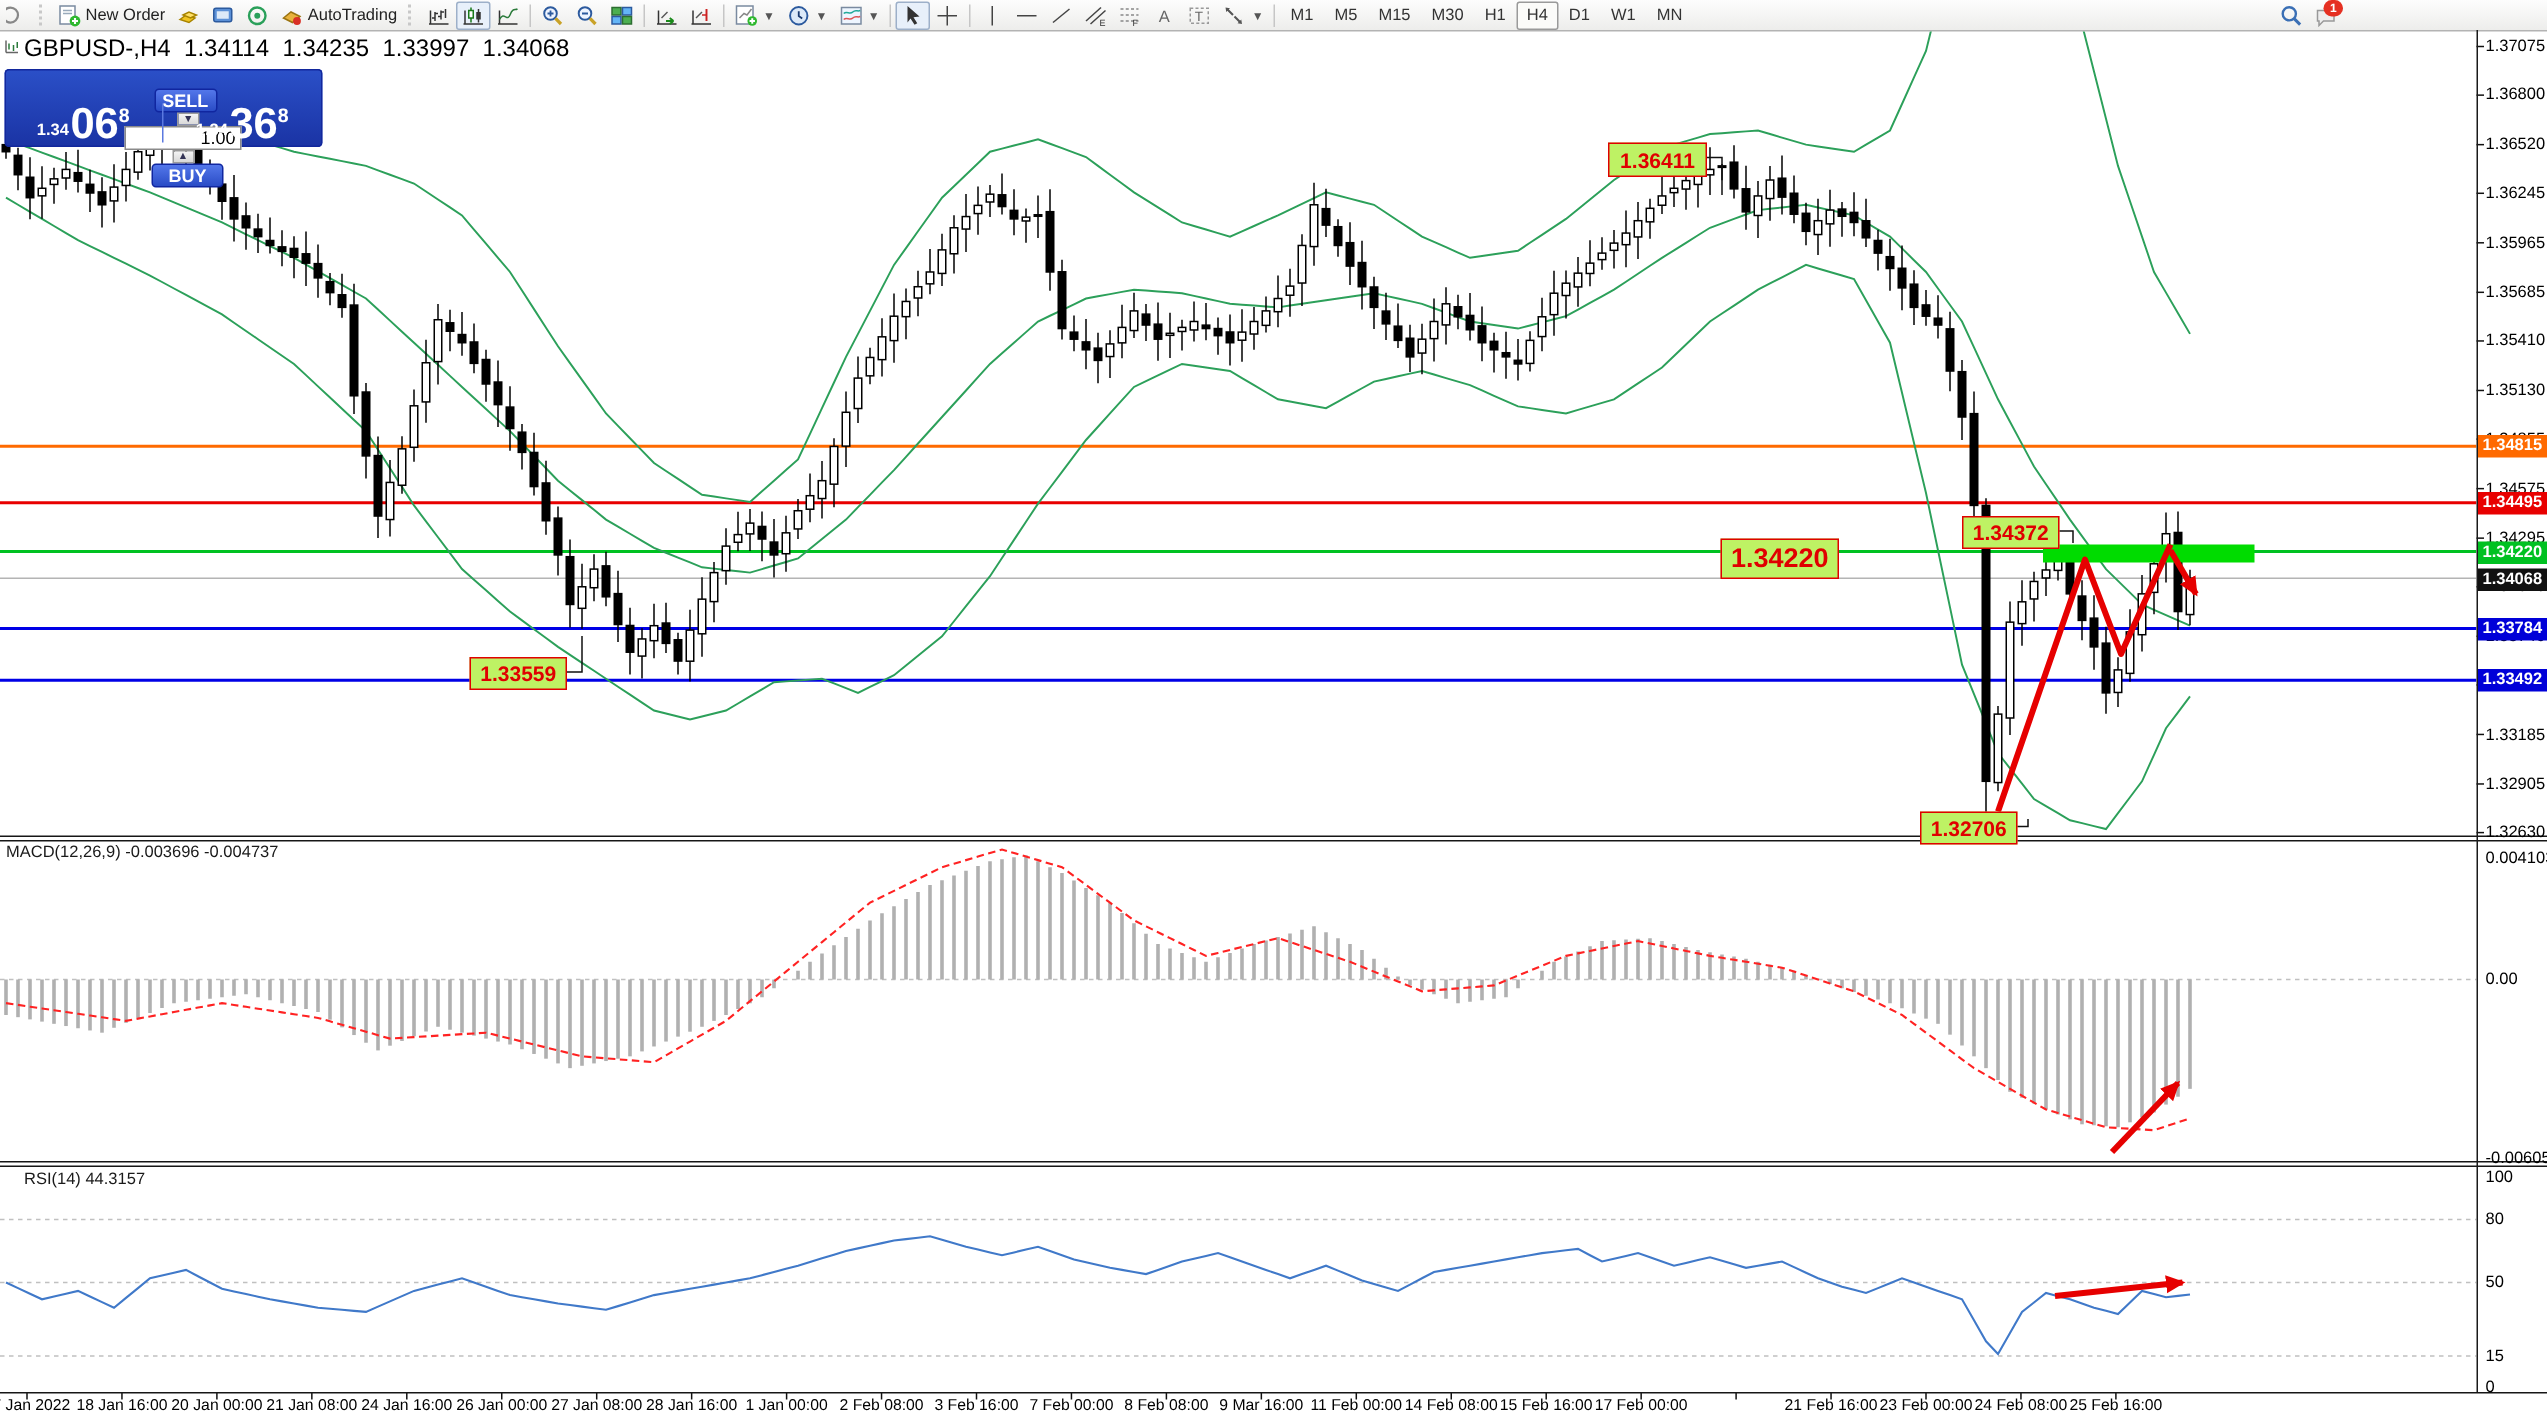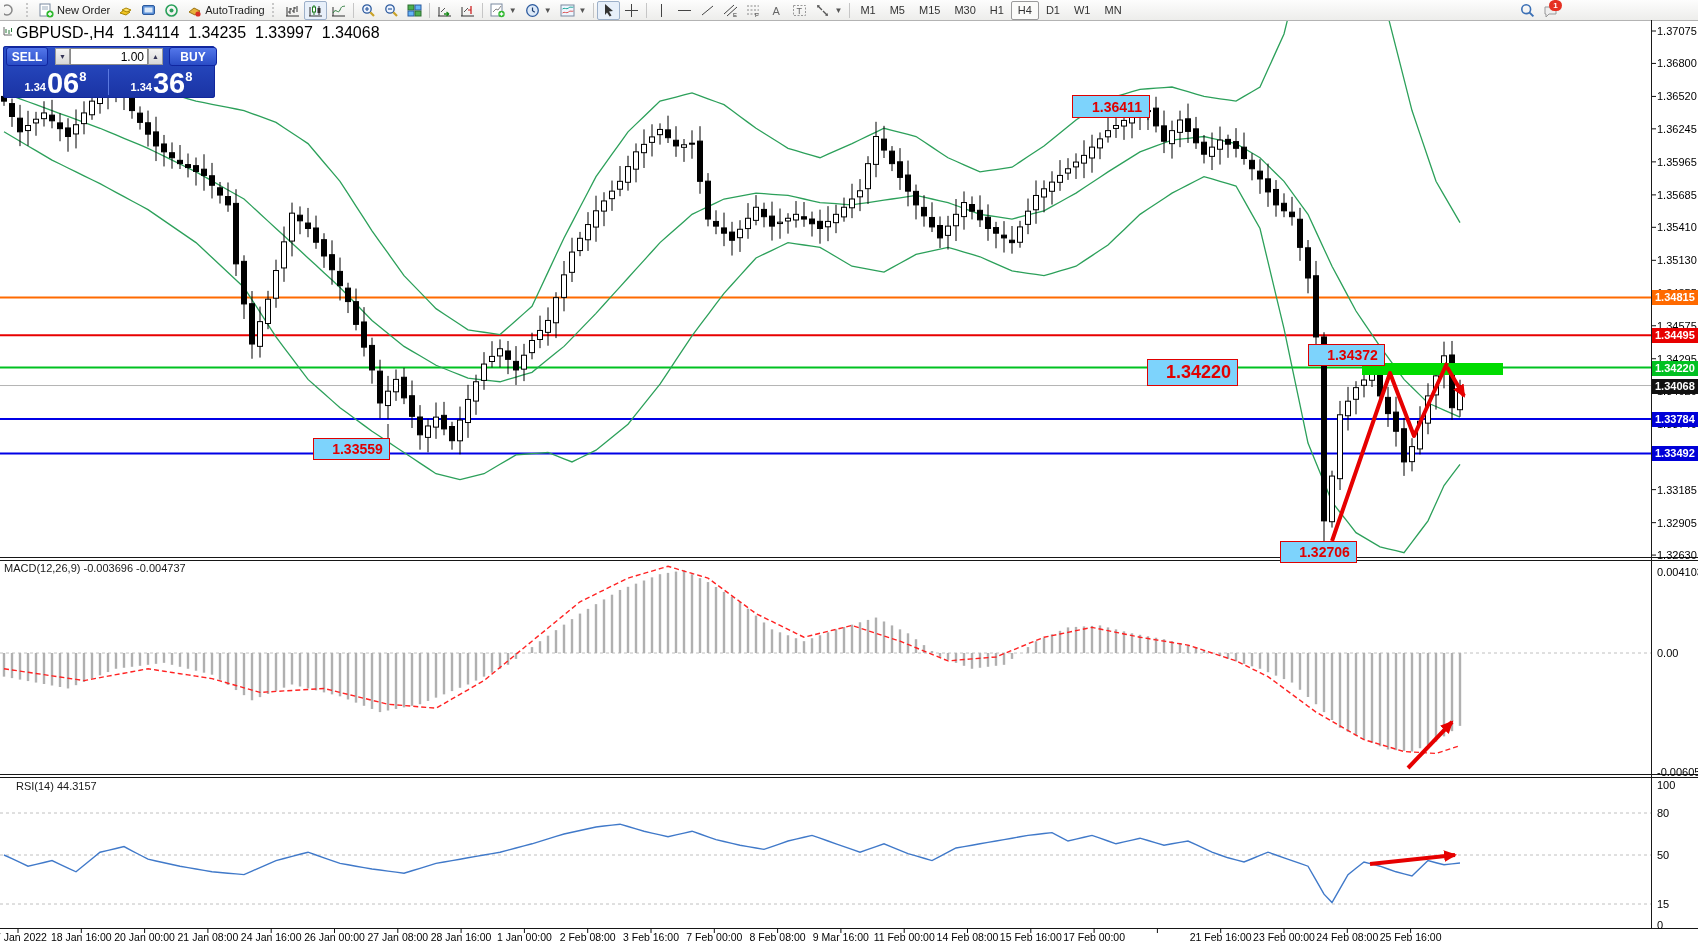--- a/index.html
+++ b/index.html
@@ -25,26 +25,26 @@
   .hsep{position:absolute;left:0;width:1698px;height:2px;background:#fff;border-top:1px solid #161616;border-bottom:1px solid #161616;}
   .taxisline{position:absolute;left:0;top:928px;width:1698px;height:1px;background:#161616;}
   .ind-label{position:absolute;left:4px;font-size:11px;color:#1a1a1a;}
   .symline{position:absolute;left:16px;top:24px;font-size:16px;color:#000;}
   .symline span{margin-right:0px;}
   .sym-ico{position:absolute;left:3px;top:26px;}
   .axis-lbl{position:absolute;left:1657px;font-size:11px;color:#000;white-space:nowrap;}
   .axis-badge{position:absolute;left:1652px;width:45px;height:15px;color:#fff;font-size:11px;font-weight:bold;
               line-height:15px;padding-left:3px;white-space:nowrap;}
   .time-lbl{position:absolute;top:931px;font-size:10.5px;color:#000;white-space:nowrap;transform:translateX(-50%);}
-  .anno{position:absolute;border:1px solid #e00000;color:#e00000;background:#7dd3fc;
-        display:flex;align-items:center;justify-content:center;font-weight:bold;z-index:30;padding-left:12px;}
+  .anno{position:absolute;border:1px solid #e00000;color:#e00000;background:#bef264;
+        display:flex;align-items:center;justify-content:center;font-weight:bold;z-index:30;}
   
   .oneclick{position:absolute;left:3px;top:46px;width:212px;height:52px;border-radius:3px;z-index:40;
             background:linear-gradient(#2b50c8,#1a33a4);box-shadow:0 0 0 1px #12279c inset;}
-  .oc-row1{position:absolute;left:0;top:1px;width:238px;height:19px;display:flex;align-items:center;}
+  .oc-row1{position:absolute;left:0;top:13px;width:238px;height:19px;display:flex;align-items:center;flex-direction:column;}
   .oc-btn{height:17px;border:1px solid #1026a0;border-radius:3px;background:linear-gradient(#5377ea,#2a4cc6);
           color:#fff;font-size:12px;font-weight:bold;display:flex;align-items:center;justify-content:center;}
   .oc-spin{width:13px;height:15px;background:linear-gradient(#f4f4f4,#d8d8d8);border:1px solid #9a9a9a;
            font-size:7px;color:#335;display:flex;align-items:center;justify-content:center;}
   .oc-vol{width:70px;height:15px;border:1px solid #8a8a8a;background:#fff;color:#000;font-size:12px;
           text-align:right;padding:0 3px;font-family:"Liberation Sans",sans-serif;}
   .oc-prices{position:absolute;left:0;top:21px;width:212px;height:30px;display:flex;color:#fff;}
   .oc-half{width:105px;display:flex;align-items:flex-end;justify-content:center;padding-bottom:1px;}
   .oc-div{width:1px;background:#5b79e0;margin:2px 0;}
   .pr-sm{font-size:11px;font-weight:bold;margin:0 1px 3px 0;}

